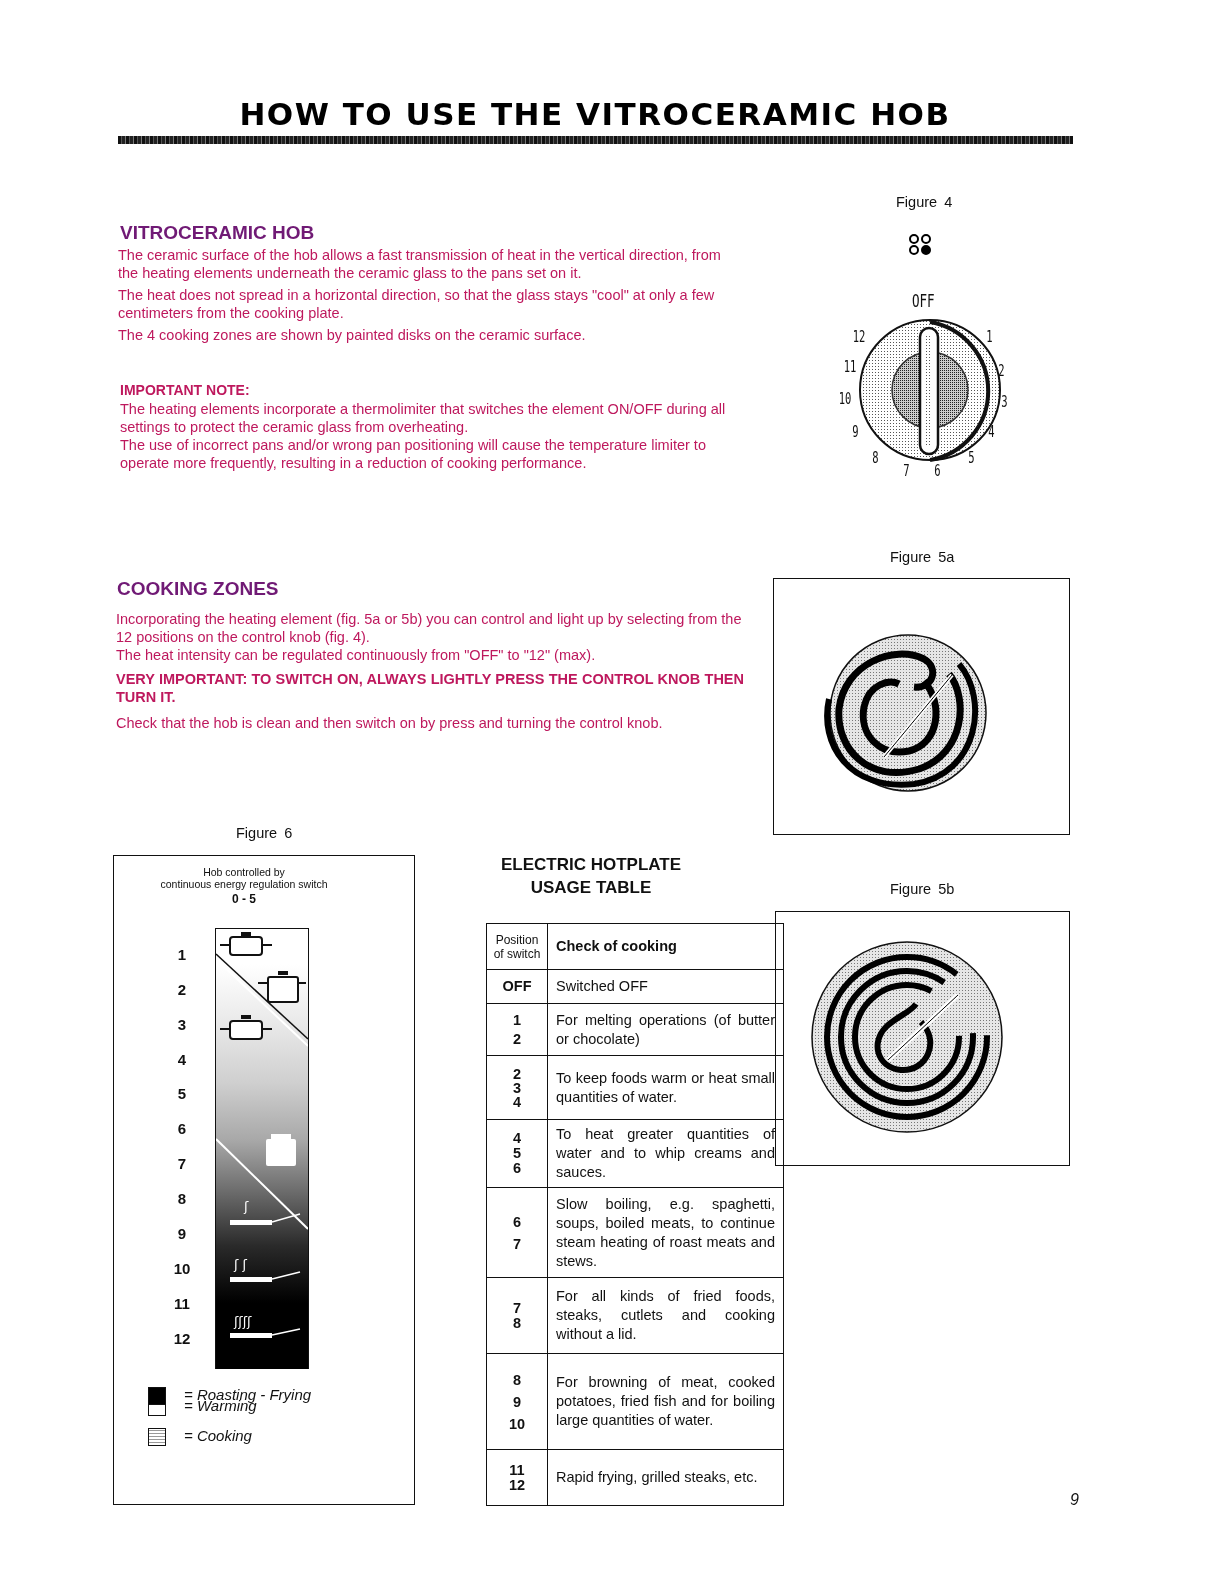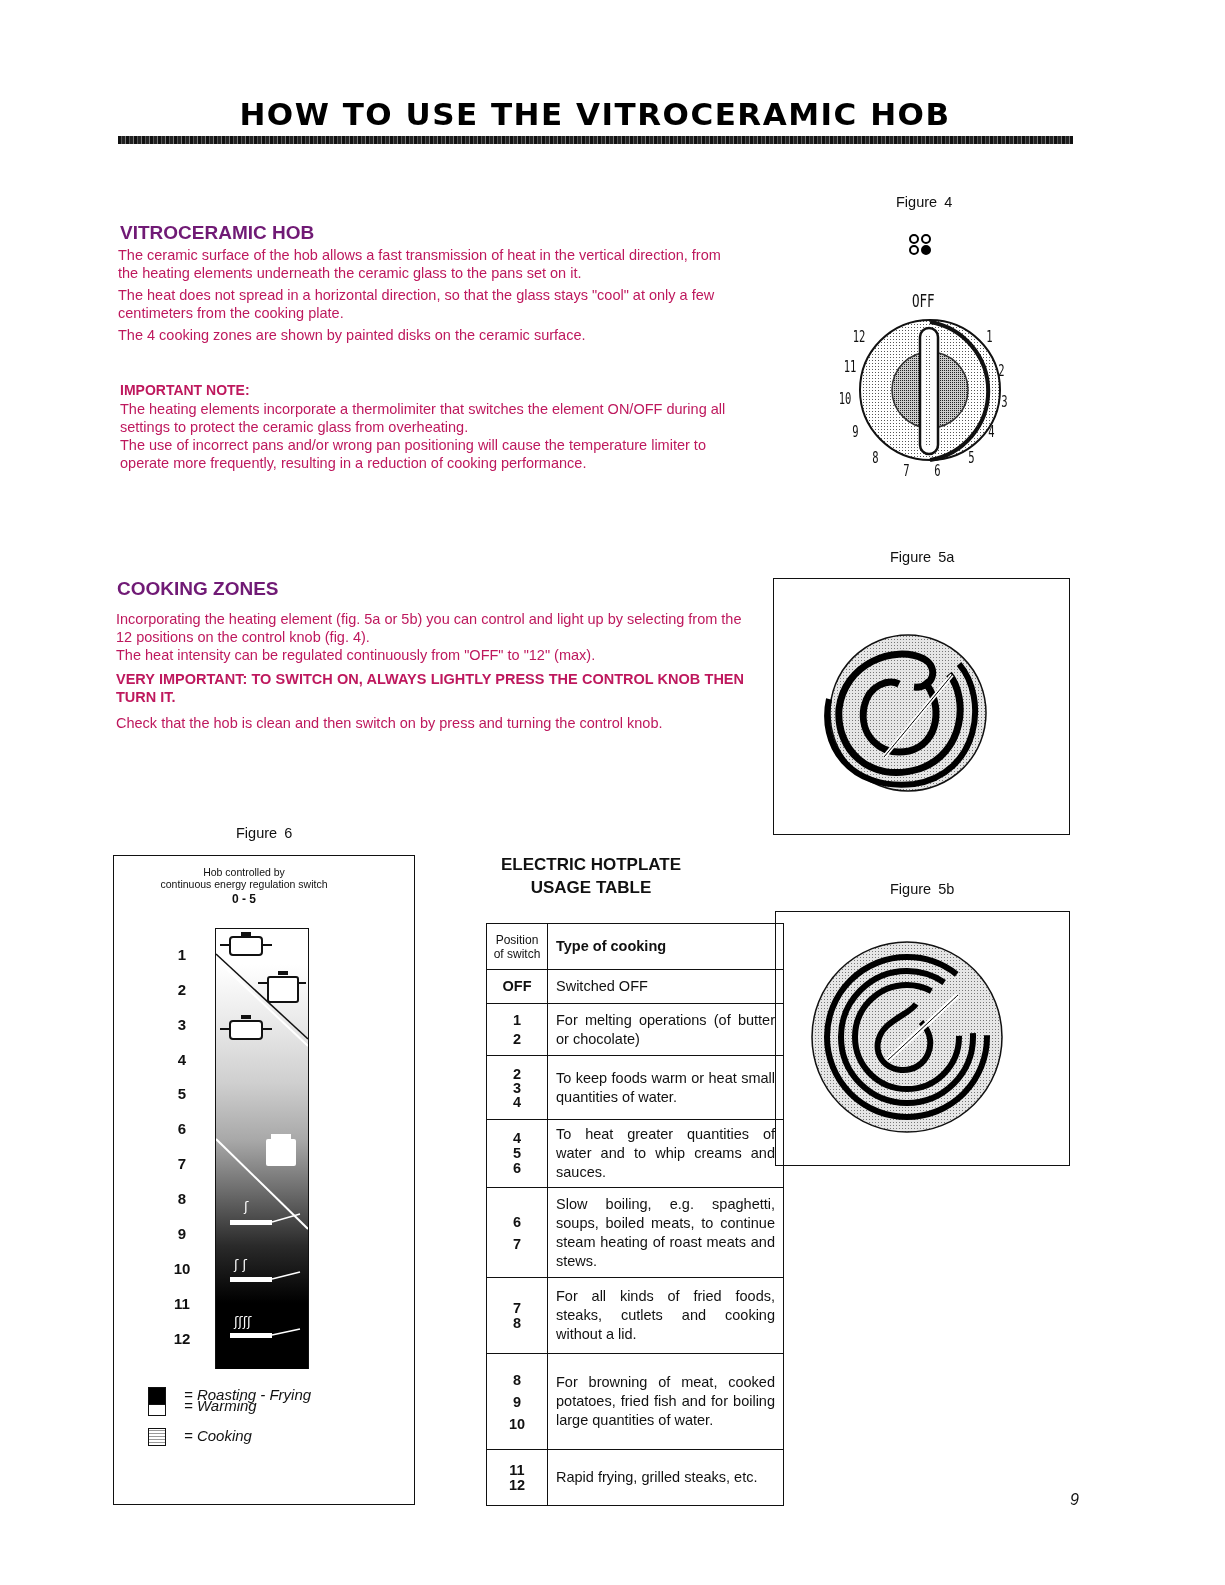--- a/index.html
+++ b/index.html
@@ -209,21 +209,21 @@
 </div>
 
 <div class="abs" style="left:442px;top:923px;margin-left:44px;">
   <table class="usage">
     <tbody>
         <tr style="height:46px;">
       <td class="pos">
         <div class="hdr-pos">Position</div>
         <div class="hdr-pos">of switch</div>
       </td>
-      <td class="desc hdr-type">Type of cooking</td>
+      <td class="desc hdr-type">Check of cooking</td>
     </tr>
     <tr style="height:34px;">
       <td class="pos">
             <div>OFF</div>
           </td>
       <td class="desc">Switched OFF</td>
     </tr>
     <tr style="height:52px;">
       <td class="pos">
             <div>1</div>

